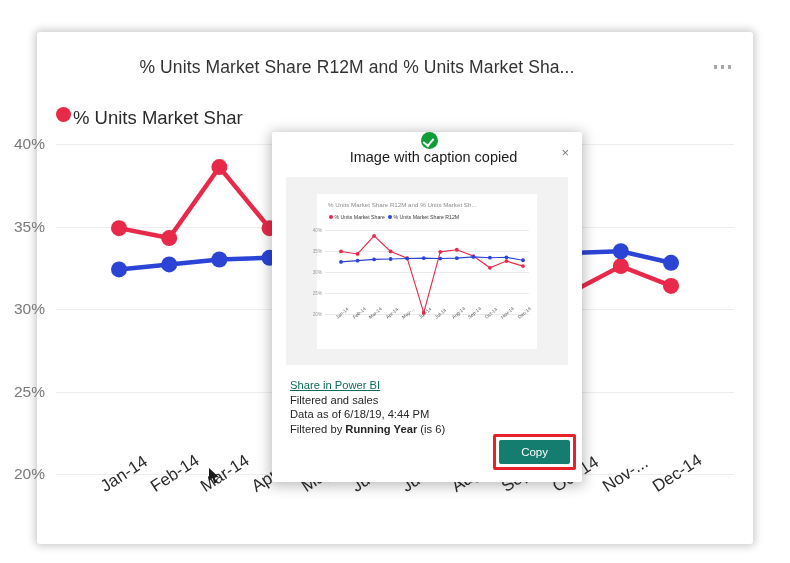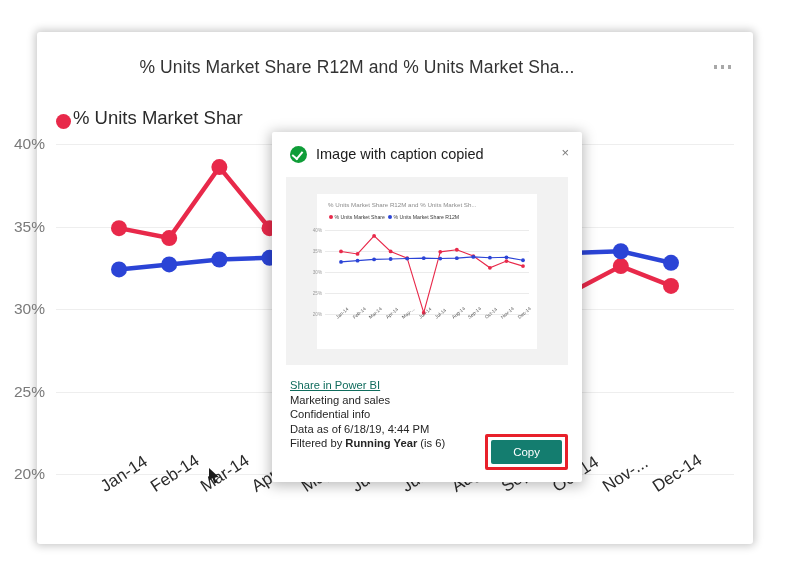--- a/index.html
+++ b/index.html
@@ -46,21 +46,21 @@
   .kebab i {
     display: block;
     width: 3.5px; height: 3.5px;
     background: #a8a8a8;
   }
 
   
   .main-legend {
     position: absolute;
     left: 19px; top: 75px;
-    display: flex; align-items: flex-end;
+    display: flex; align-items: flex-start;
     gap: 2px;
   }
   .main-legend .dot {
     width: 15px; height: 15px; border-radius: 50%;
     background: #e8294a;
     display: inline-block;
     flex: 0 0 auto;
   }
   .main-legend .lbl {
     font-size: 18.5px;
@@ -113,20 +113,21 @@
     width: 310px; height: 350px;
     background: #ffffff;
     box-shadow: 0 2px 13px 2px rgba(0,0,0,0.26);
     border-radius: 2px;
   }
   .dlg-head {
     position: relative;
     height: 44px;
     display: flex; align-items: center;
     padding: 0 14px 0 18px;
+    flex-direction: column;
   }
   .check-icon {
     width: 17px; height: 17px;
     border-radius: 50%;
     background: #0f9d38;
     position: relative;
     flex: 0 0 auto;
   }
   .check-icon::after {
     content: "";
@@ -215,21 +216,21 @@
     line-height: 14.5px;
   }
   .caption a {
     color: #0f6b5c;
     text-decoration: underline;
   }
   .caption b { font-weight: bold; margin-top: 48px; }
 
   .copy-zone {
     position: absolute;
-    right: 14px; bottom: 12px; margin-left: 48px;
+    right: 6px; bottom: 12px; margin-left: 48px;
   }
   .highlight-box {
     border: 3px solid #e8202a;
     padding: 3px;
     border-radius: 2px;
     background: #ffffff;
   }
   .copy-btn {
     display: block;
     background: #147d6f;
@@ -409,22 +410,21 @@
                   <div class="mini-x" style="left: 159.455px;">Nov-14</div>
                   <div class="mini-x" style="left: 176px;">Dec-14</div>
                 </div>
             </div>
           </div>
         </div>
       </div>
 
       <div class="caption">
         <div><a href="#">Share in Power BI</a></div>
-        <div>Marketing and sales</div>
-        <div>Confidential info</div>
+        <div>Filtered and sales</div>
         <div>Data as of 6/18/19, 4:44 PM</div>
         <div><span>Filtered by </span><b>Running Year</b><span> (is 6)</span></div>
       </div>
 
       <div class="copy-zone">
         <div class="highlight-box">
           <button class="copy-btn">Copy</button>
         </div>
       </div>
 

